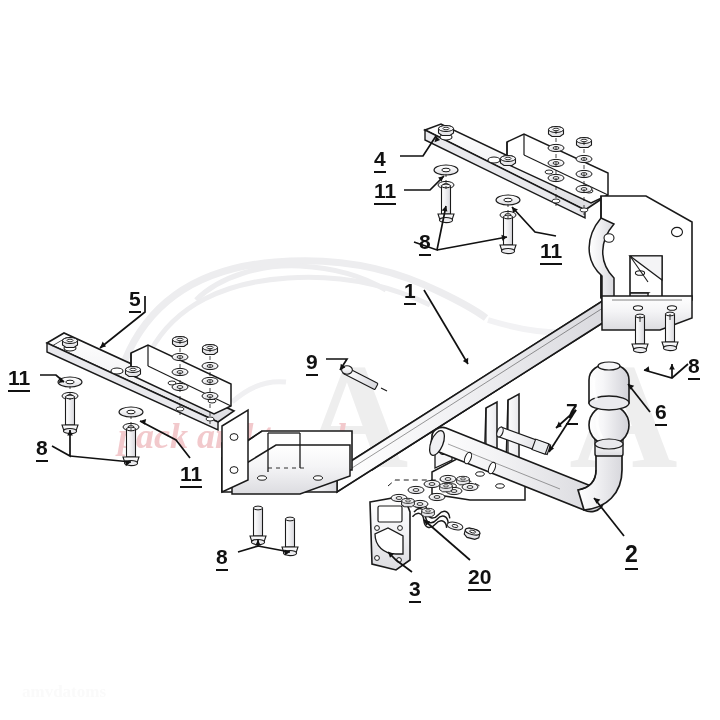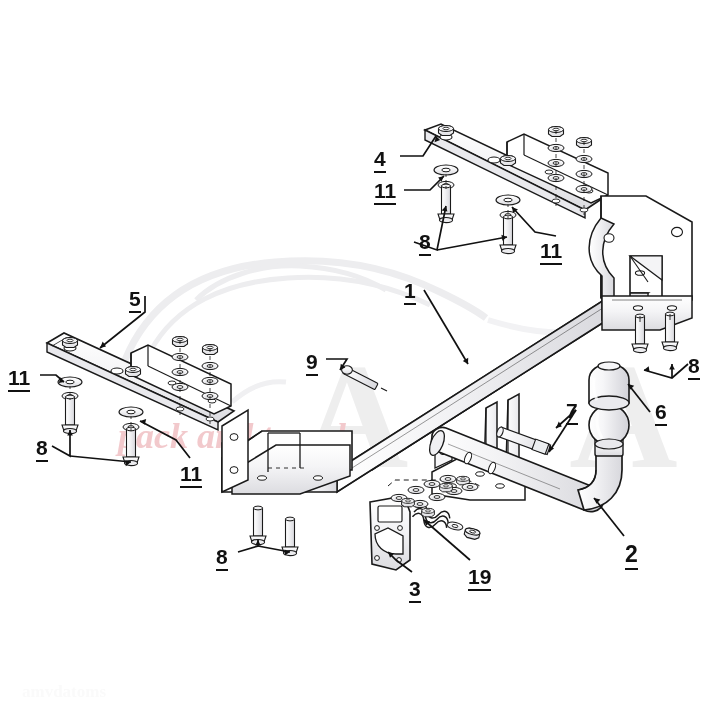--- a/index.html
+++ b/index.html
@@ -444,16 +444,16 @@
       <div class="callout" style="left: 306px; top: 351px; font-size: 21px; border-bottom: 2px solid rgb(17, 17, 17); padding-bottom: 2px;">9</div>
       <div class="callout" style="left: 8px; top: 367px; font-size: 21px; border-bottom: 2px solid rgb(17, 17, 17); padding-bottom: 2px;">11</div>
       <div class="callout" style="left: 566px; top: 400px; font-size: 21px; border-bottom: 2px solid rgb(17, 17, 17); padding-bottom: 2px;">7</div>
       <div class="callout" style="left: 655px; top: 401px; font-size: 21px; border-bottom: 2px solid rgb(17, 17, 17); padding-bottom: 2px;">6</div>
       <div class="callout" style="left: 688px; top: 355px; font-size: 21px; border-bottom: 2px solid rgb(17, 17, 17); padding-bottom: 2px;">8</div>
       <div class="callout" style="left: 36px; top: 437px; font-size: 21px; border-bottom: 2px solid rgb(17, 17, 17); padding-bottom: 2px;">8</div>
       <div class="callout" style="left: 180px; top: 463px; font-size: 21px; border-bottom: 2px solid rgb(17, 17, 17); padding-bottom: 2px;">11</div>
       <div class="callout" style="left: 216px; top: 546px; font-size: 21px; border-bottom: 2px solid rgb(17, 17, 17); padding-bottom: 2px;">8</div>
       <div class="callout" style="left: 625px; top: 543px; font-size: 23px; border-bottom: 2px solid rgb(17, 17, 17); padding-bottom: 2px;">2</div>
       <div class="callout" style="left: 409px; top: 578px; font-size: 21px; border-bottom: 2px solid rgb(17, 17, 17); padding-bottom: 2px;">3</div>
-      <div class="callout" style="left: 468px; top: 566px; font-size: 21px; border-bottom: 2px solid rgb(17, 17, 17); padding-bottom: 2px;">19</div>
+      <div class="callout" style="left: 468px; top: 566px; font-size: 21px; border-bottom: 2px solid rgb(17, 17, 17); padding-bottom: 2px;">20</div>
     </div>
 
 </div>
 
 </body></html>

